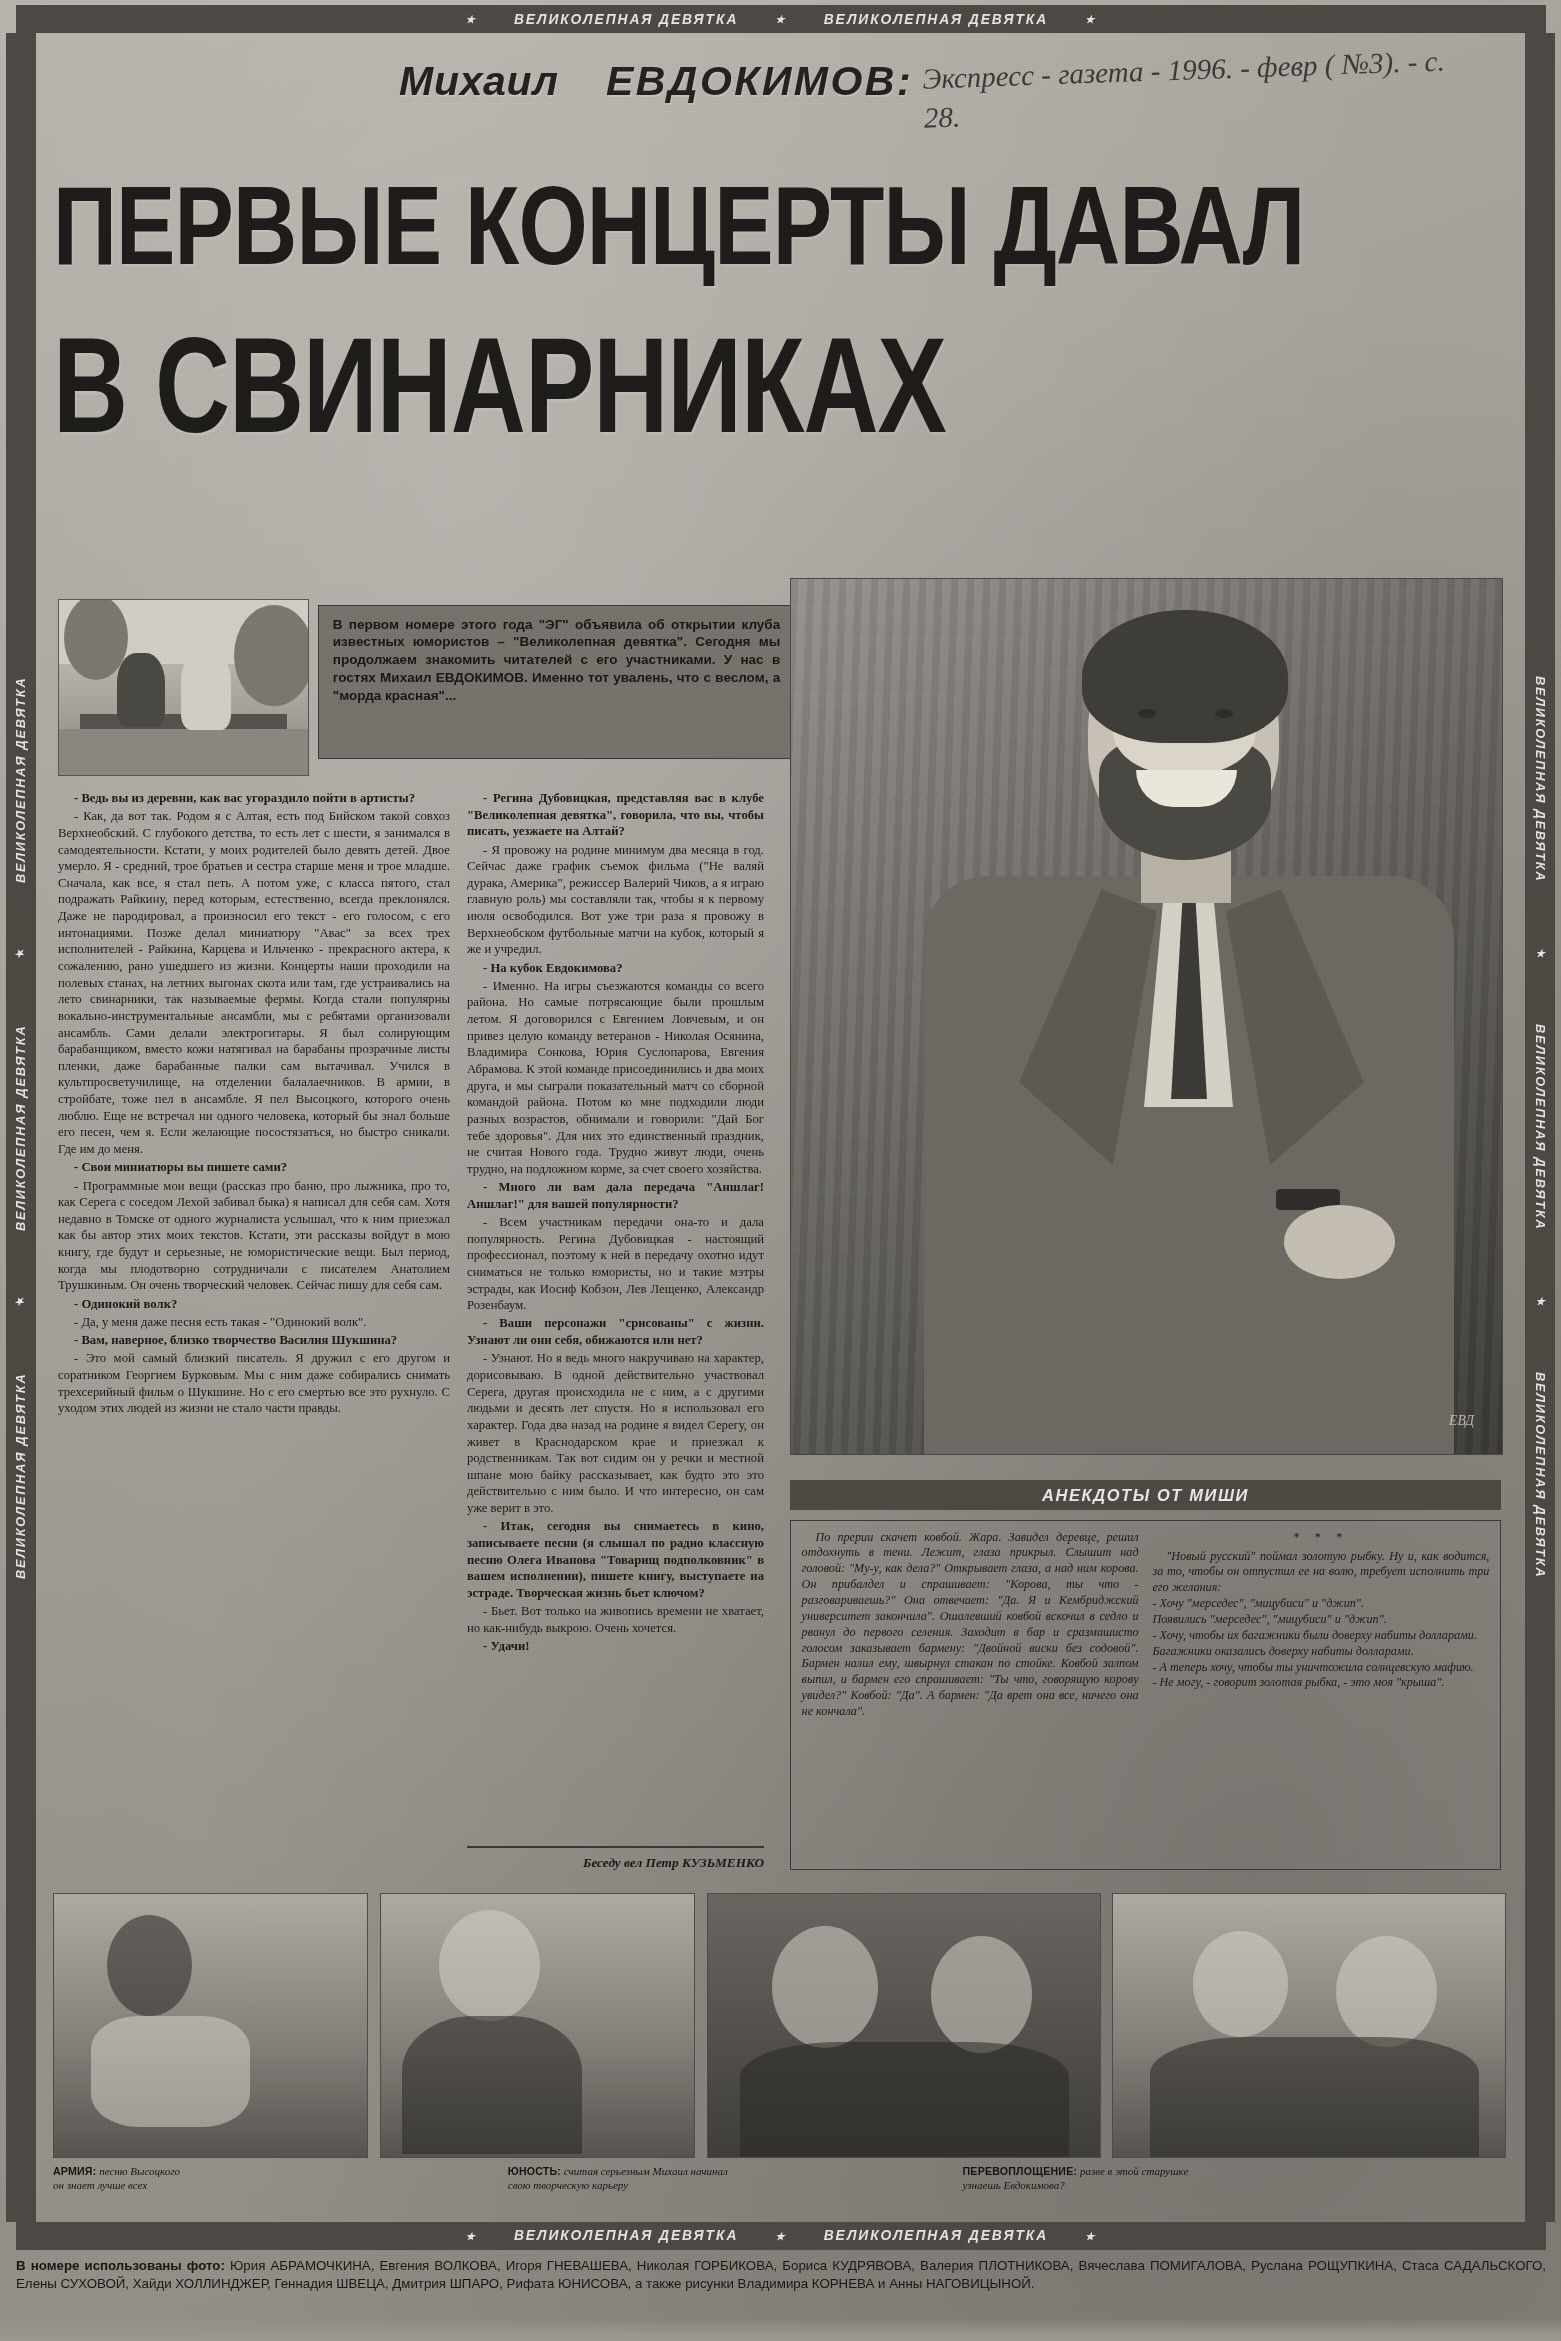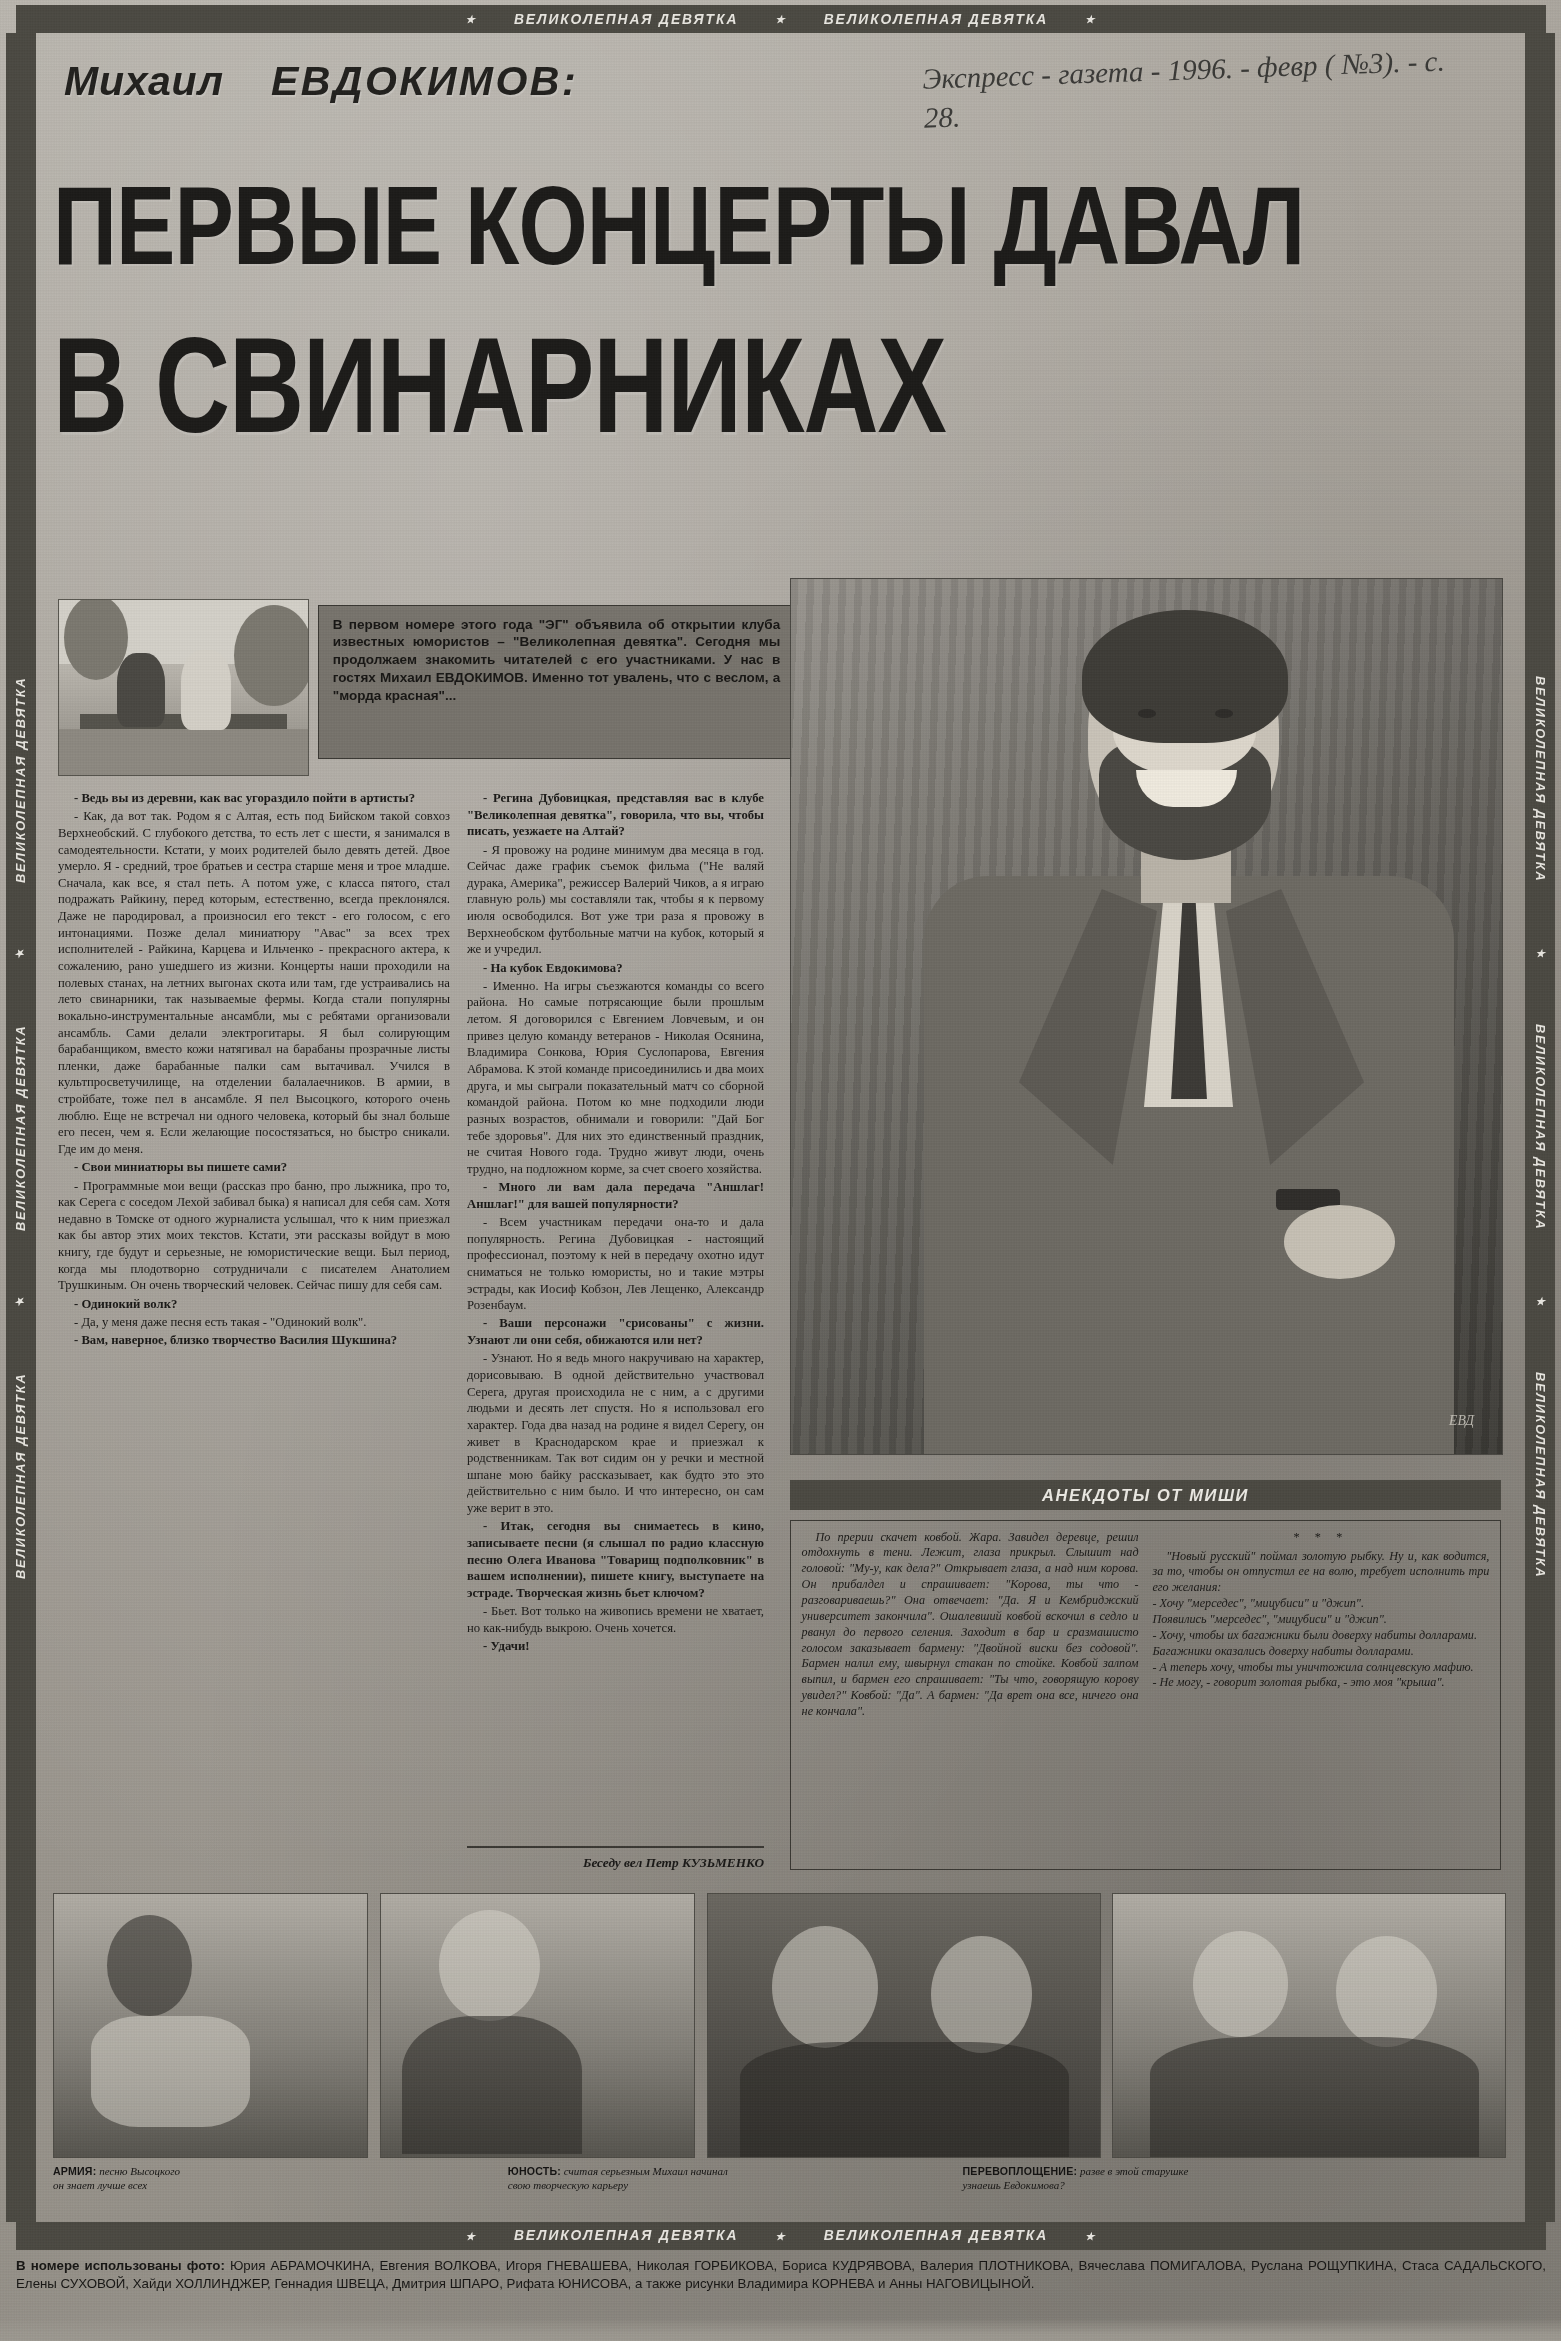--- a/index.html
+++ b/index.html
@@ -53,20 +53,21 @@
   .vert-inner{display:flex;gap:64px;align-items:center;}
 
   
   .kicker{
     position:absolute;left:64px;top:58px;width:849px;
     font-family:"Liberation Sans", sans-serif;
     font-weight:bold;font-style:italic;
     font-size:41px;color:#22211e;
     letter-spacing:.01em;
     text-shadow:1.1px 1.6px 0 rgba(255,255,255,.18);
+    text-align:right;
   }
   .kicker .nm{letter-spacing:.02em;}
   .kicker .fam{letter-spacing:.06em;}
   .headline1,.headline2{
     position:absolute;left:53px;
     font-family:"Liberation Sans", sans-serif;
     font-weight:bold;
     color:#1c1b19;
     letter-spacing:-.01em;
     line-height:.92;
@@ -307,20 +308,21 @@
   </div>
 
   <div class="col col1">
     <p class="q">- Ведь вы из деревни, как вас угораздило пойти в артисты?</p>
     <p>- Как, да вот так. Родом я с Алтая, есть под Бийском такой совхоз Верхнеобский. С глубокого детства, то есть лет с шести, я занимался в самодеятельности. Кстати, у моих родителей было девять детей. Двое умерло. Я - средний, трое братьев и сестра старше меня и трое младше. Сначала, как все, я стал петь. А потом уже, с класса пятого, стал подражать Райкину, перед которым, естественно, всегда преклонялся. Даже не пародировал, а произносил его текст - его голосом, с его интонациями. Позже делал миниатюру "Авас" за всех трех исполнителей - Райкина, Карцева и Ильченко - прекрасного актера, к сожалению, рано ушедшего из жизни. Концерты наши проходили на полевых станах, на летних выгонах скота или там, где устраивались на лето свинарники, так назывaемые фермы. Когда стали популярны вокально-инструментальные ансамбли, мы с ребятами организовали ансамбль. Сами делали электрогитары. Я был солирующим барабанщиком, вместо кожи натягивал на барабаны прозрачные листы пленки, даже барабанные палки сам вытачивал. Учился в культпросветучилище, на отделении балалаечников. В армии, в стройбате, тоже пел в ансамбле. Я пел Высоцкого, которого очень люблю. Еще не встречал ни одного человека, который бы знал больше его песен, чем я. Если желающие посостязаться, но быстро сникали. Где им до меня.</p>
     <p class="q">- Свои миниатюры вы пишете сами?</p>
     <p>- Программные мои вещи (рассказ про баню, про лыжника, про то, как Серега с соседом Лехой забивал быка) я написал для себя сам. Хотя недавно в Томске от одного журналиста услышал, что к ним приезжал как бы автор этих моих текстов. Кстати, эти рассказы войдут в мою книгу, где будут и серьезные, не юмористические вещи. Был период, когда мы плодотворно сотрудничали с писателем Анатолием Трушкиным. Он очень творческий человек. Сейчас пишу для себя сам.</p>
     <p class="q">- Одинокий волк?</p>
     <p>- Да, у меня даже песня есть такая - "Одинокий волк".</p>
     <p class="q">- Вам, наверное, близко творчество Василия Шукшина?</p>
+    <p>- Это мой самый близкий писатель. Я дружил с его другом и соратником Георгием Бурковым. Мы с ним даже собирались снимать трехсерийный фильм о Шукшине. Но с его смертью все это рухнуло. С уходом этих людей из жизни не стало части правды.</p>
   </div>
 
   <div class="col col2">
     <p class="q">- Регина Дубовицкая, представляя вас в клубе "Великолепная девятка", говорила, что вы, чтобы писать, уезжаете на Алтай?</p>
     <p>- Я провожу на родине минимум два месяца в год. Сейчас даже график съемок фильма ("Не валяй дурака, Америка", режиссер Валерий Чиков, а я играю главную роль) мы составляли так, чтобы я к первому июля освободился. Вот уже три раза я провожу в Верхнеобском футбольные матчи на кубок, который я же и учредил.</p>
     <p class="q">- На кубок Евдокимова?</p>
     <p>- Именно. На игры съезжаются команды со всего района. Но самые потрясающие были прошлым летом. Я договорился с Евгением Ловчевым, и он привез целую команду ветеранов - Николая Осянина, Владимира Сонкова, Юрия Суслопарова, Евгения Абрамова. К этой команде присоединились и два моих друга, и мы сыграли показательный матч со сборной командой района. Потом ко мне подходили люди разных возрастов, обнимали и говорили: "Дай Бог тебе здоровья". Для них это единственный праздник, не считая Нового года. Трудно живут люди, очень трудно, на подложном корме, за счет своего хозяйства.</p>
     <p class="q">- Много ли вам дала передача "Аншлаг! Аншлаг!" для вашей популярности?</p>
     <p>- Всем участникам передачи она-то и дала популярность. Регина Дубовицкая - настоящий профессионал, поэтому к ней в передачу охотно идут сниматься не только юмористы, но и такие мэтры эстрады, как Иосиф Кобзон, Лев Лещенко, Александр Розенбаум.</p>
     <p class="q">- Ваши персонажи "срисованы" с жизни. Узнают ли они себя, обижаются или нет?</p>

